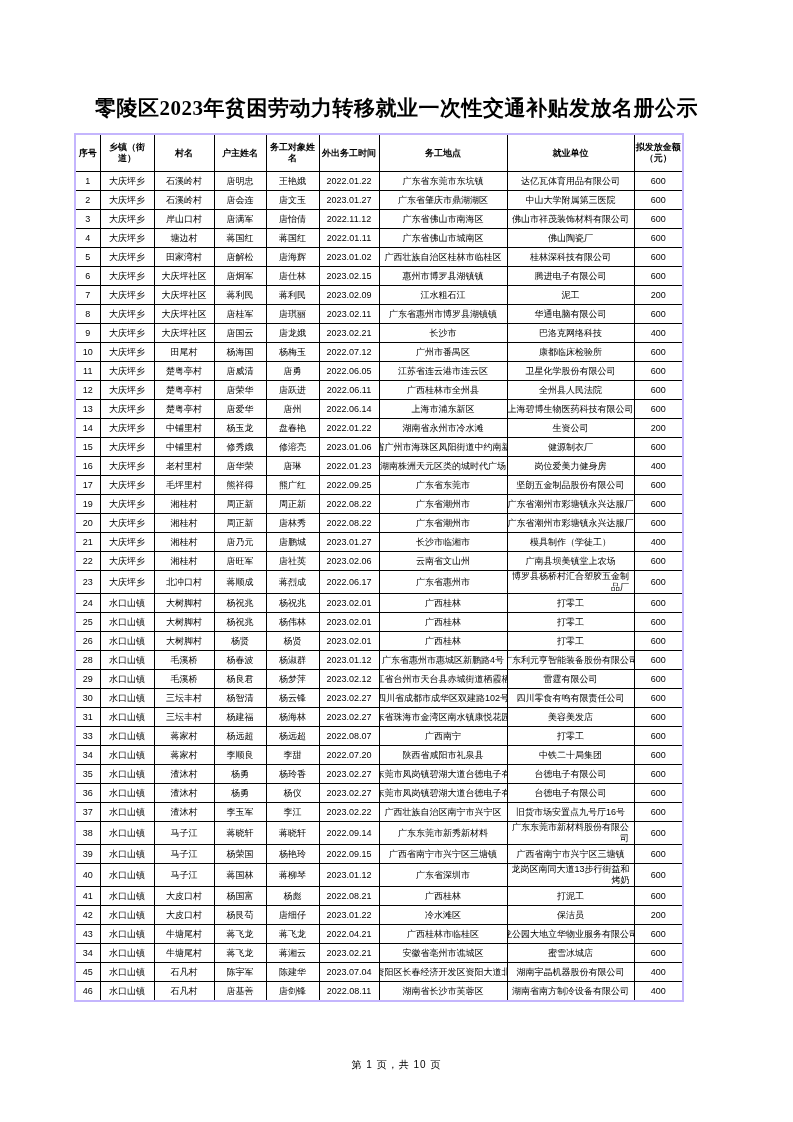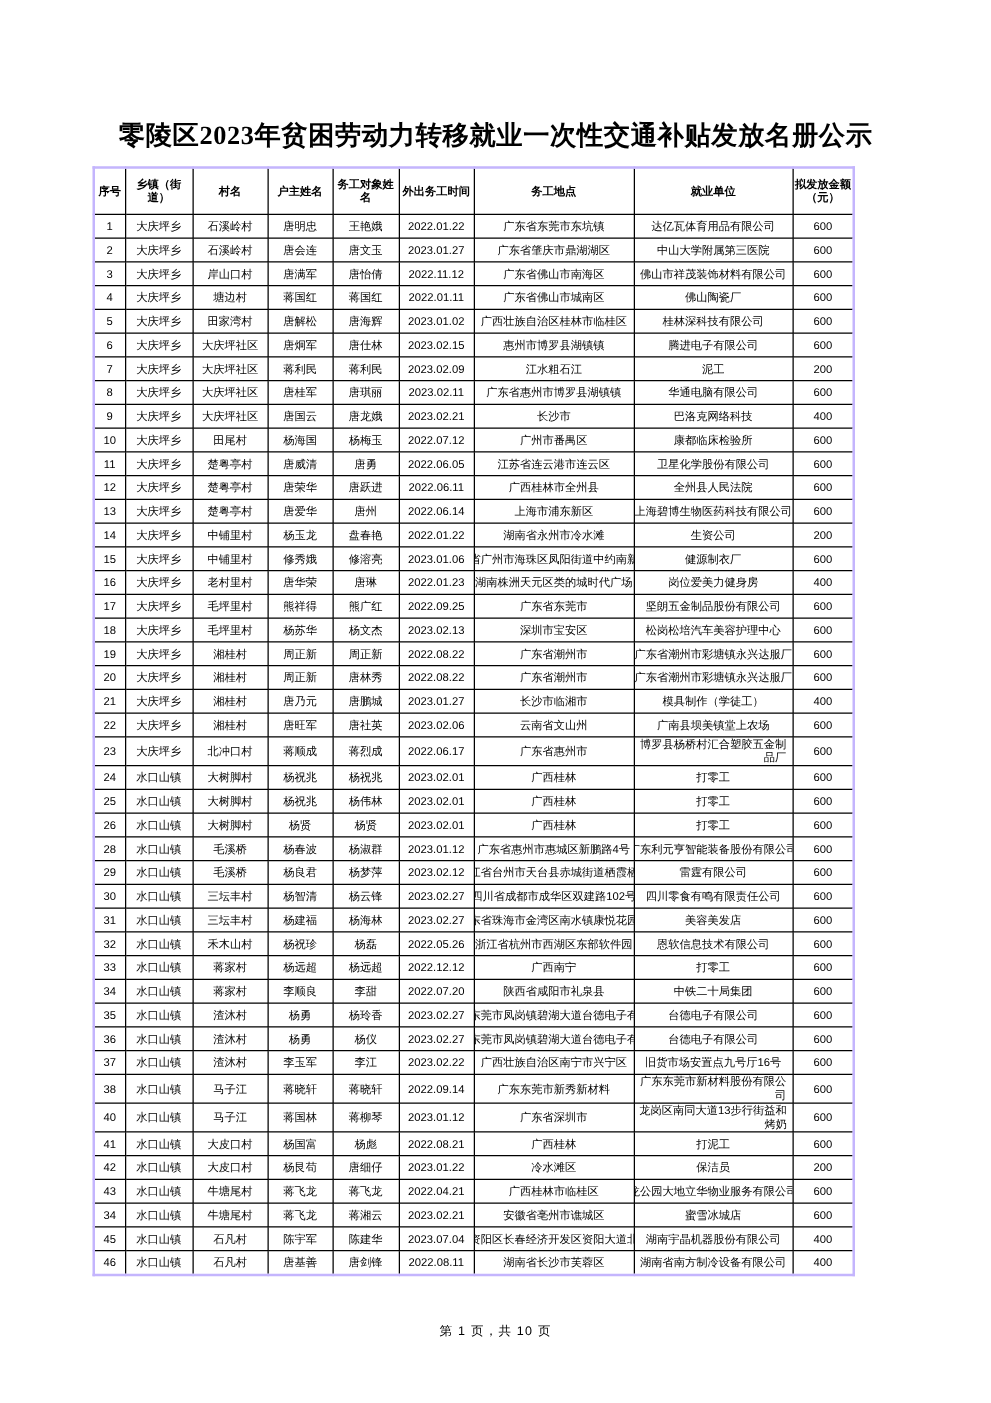--- a/index.html
+++ b/index.html
@@ -324,35 +324,20 @@
     <td>2022.09.25</td>
     <td class="c-loc">
           <span class="ci">广东省东莞市</span>
         </td>
     <td class="c-emp">
           <span class="ci">坚朗五金制品股份有限公司</span>
         </td>
     <td>600</td>
   </tr>
       <tr>
-    <td>18</td>
-    <td>大庆坪乡</td>
-    <td>毛坪里村</td>
-    <td>杨苏华</td>
-    <td>杨文杰</td>
-    <td>2023.02.13</td>
-    <td class="c-loc">
-          <span class="ci">深圳市宝安区</span>
-        </td>
-    <td class="c-emp">
-          <span class="ci">松岗松培汽车美容护理中心</span>
-        </td>
-    <td>600</td>
-  </tr>
-      <tr>
     <td>19</td>
     <td>大庆坪乡</td>
     <td>湘桂村</td>
     <td>周正新</td>
     <td>周正新</td>
     <td>2022.08.22</td>
     <td class="c-loc">
           <span class="ci">广东省潮州市</span>
         </td>
     <td class="c-emp">
@@ -520,41 +505,26 @@
     <td>2023.02.27</td>
     <td class="c-loc">
           <span class="ci">东省珠海市金湾区南水镇康悦花园</span>
         </td>
     <td class="c-emp">
           <span class="ci">美容美发店</span>
         </td>
     <td>600</td>
   </tr>
       <tr>
-    <td>32</td>
-    <td>水口山镇</td>
-    <td>禾木山村</td>
-    <td>杨祝珍</td>
-    <td>杨磊</td>
-    <td>2022.05.26</td>
-    <td class="c-loc">
-          <span class="ci">浙江省杭州市西湖区东部软件园</span>
-        </td>
-    <td class="c-emp">
-          <span class="ci">恩软信息技术有限公司</span>
-        </td>
-    <td>600</td>
-  </tr>
-      <tr>
     <td>33</td>
     <td>水口山镇</td>
     <td>蒋家村</td>
     <td>杨远超</td>
     <td>杨远超</td>
-    <td>2022.12.12</td>
+    <td>2022.08.07</td>
     <td class="c-loc">
           <span class="ci">广西南宁</span>
         </td>
     <td class="c-emp">
           <span class="ci">打零工</span>
         </td>
     <td>600</td>
   </tr>
       <tr>
     <td>34</td>
@@ -622,20 +592,35 @@
     <td>马子江</td>
     <td>蒋晓轩</td>
     <td>蒋晓轩</td>
     <td>2022.09.14</td>
     <td class="c-loc">
           <span class="ci">广东东莞市新秀新材料</span>
         </td>
     <td class="c-emp">
           <span class="ci">广东东莞市新材料股份有限公
 司</span>
+        </td>
+    <td>600</td>
+  </tr>
+      <tr>
+    <td>39</td>
+    <td>水口山镇</td>
+    <td>马子江</td>
+    <td>杨荣国</td>
+    <td>杨艳玲</td>
+    <td>2022.09.15</td>
+    <td class="c-loc">
+          <span class="ci">广西省南宁市兴宁区三塘镇</span>
+        </td>
+    <td class="c-emp">
+          <span class="ci">广西省南宁市兴宁区三塘镇</span>
         </td>
     <td>600</td>
   </tr>
       <tr>
     <td>40</td>
     <td>水口山镇</td>
     <td>马子江</td>
     <td>蒋国林</td>
     <td>蒋柳琴</td>
     <td>2023.01.12</td>

